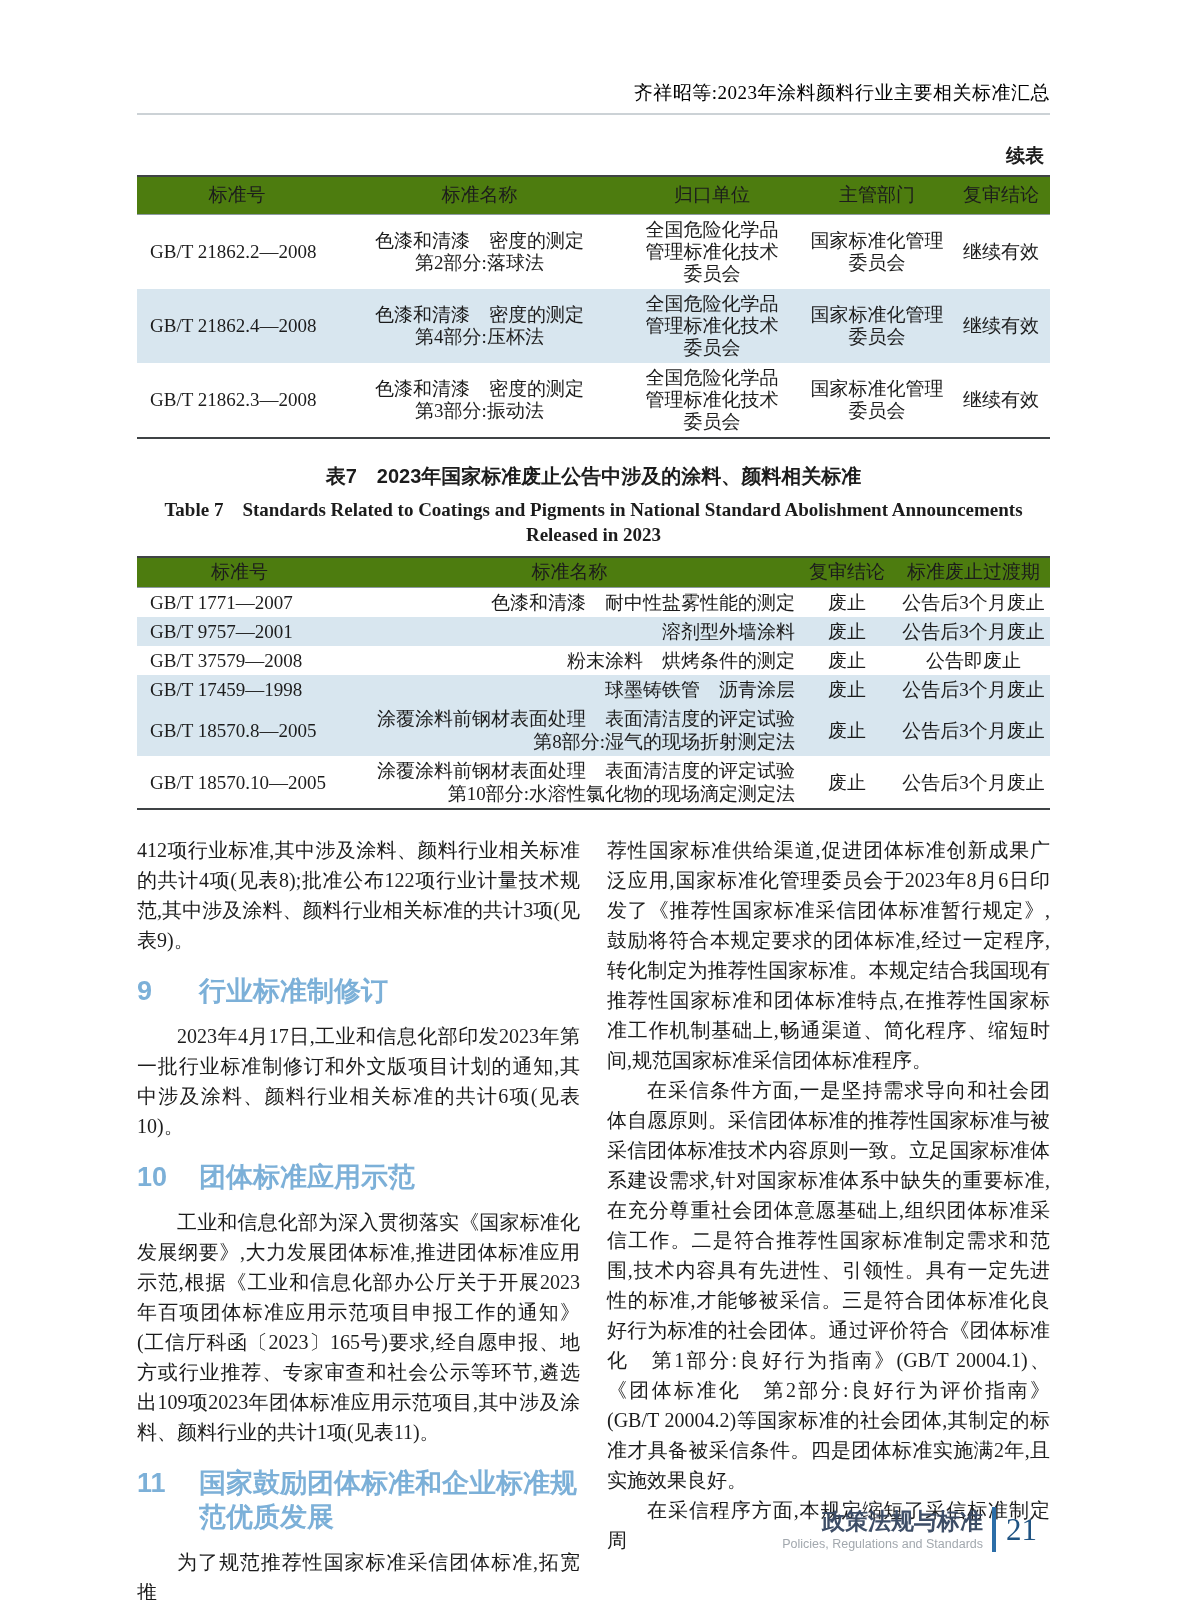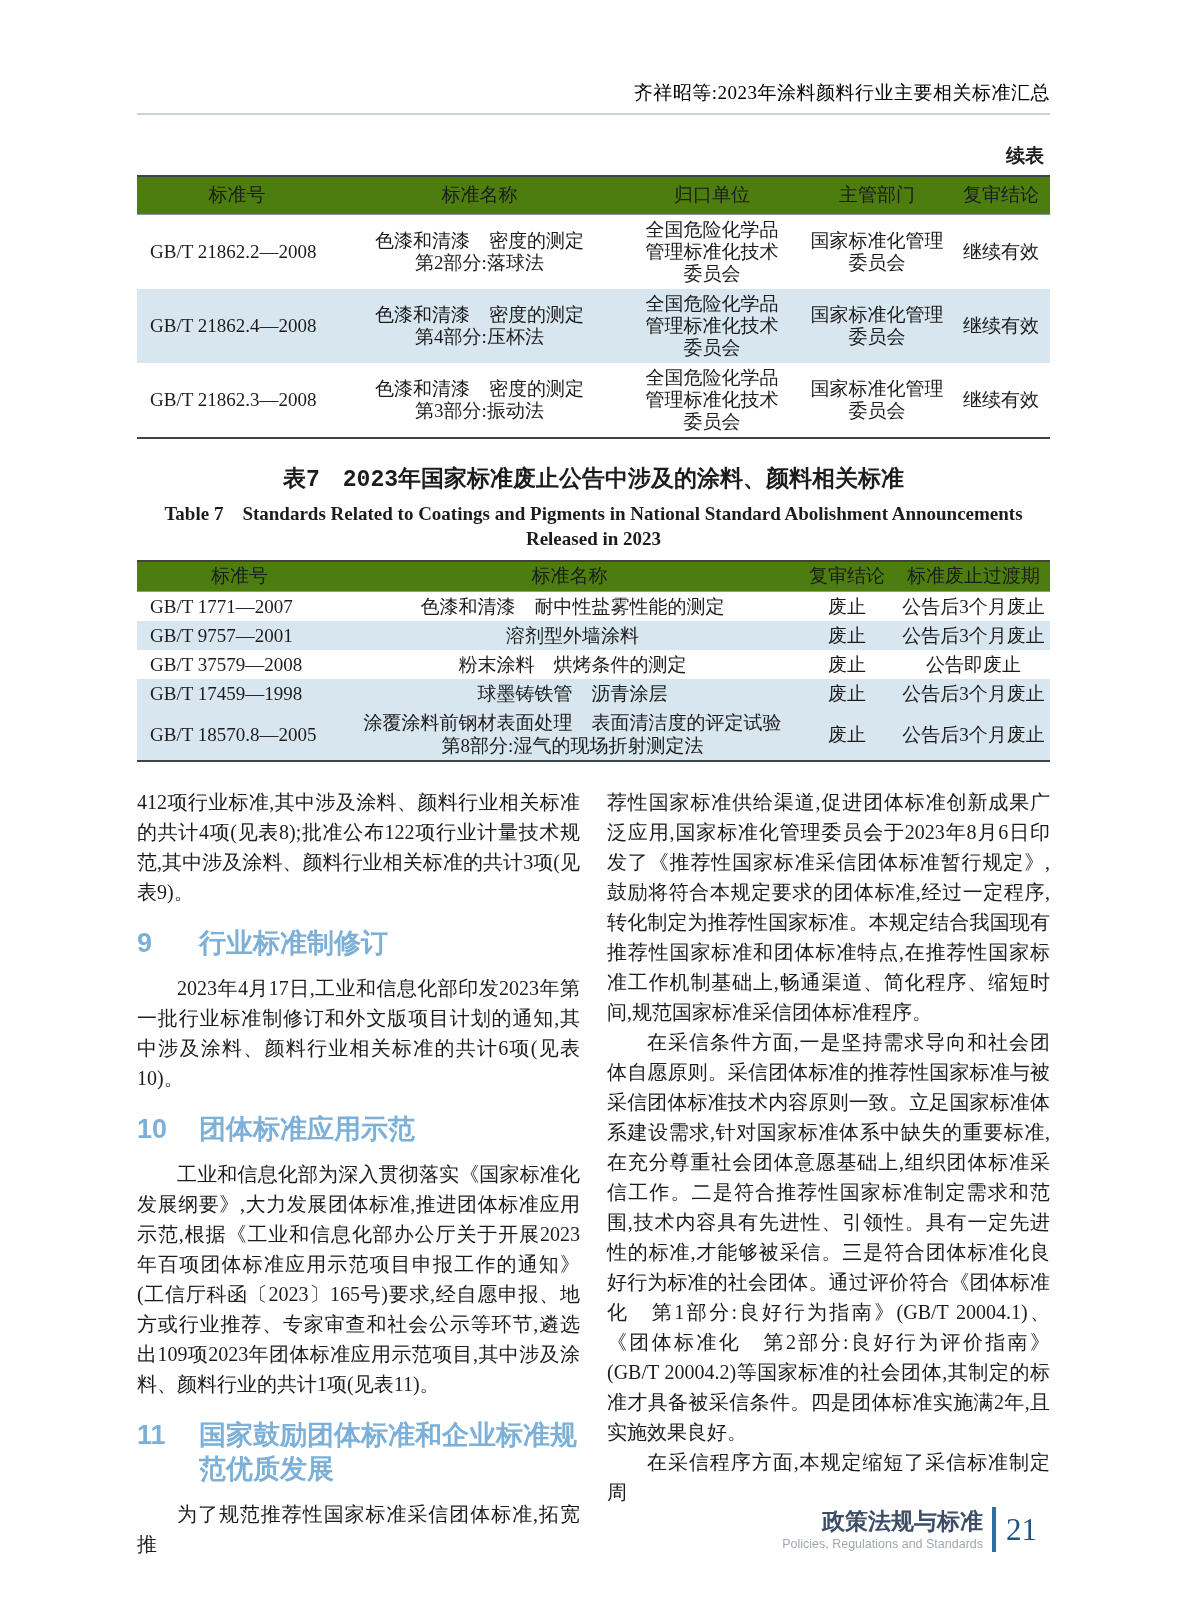--- a/index.html
+++ b/index.html
@@ -51,29 +51,29 @@
     vertical-align: middle;
     padding: 4px 2px;
   }
   .std-table tr.alt { background: #d8e6ef; }
   .std-table td.c-left { text-align: left; padding-left: 13px; }
   .t1 td { padding: 4px 2px; height: 70px; }
 
   
   .caption { text-align: center; margin-top: 24px; }
   .cap-cn {
-    font-family: Liberation Mono, monospace;
+    font-family: Liberation Sans, sans-serif;
     font-weight: bold;
-    font-size: 23px;
+    font-size: 20px;
   }
   .cap-en { font-weight: bold; font-size: 19px; margin-top: 7px; line-height: 25px; }
   .t7 { margin-top: 9px; }
   .t7 td { line-height: 23px; padding: 3px 2px; }
   .t7 th { height: 31px; }
-  .t7 td.name-cell { text-align: center; padding-left: 8px; margin-top: 41px; }
+  .t7 td.name-cell { text-align: right; padding-left: 8px; margin-top: 41px; }
 
   
   .body-cols { display: flex; gap: 27px; margin-top: 25px; }
   .col { width: 443px; text-align: justify; font-size: 20px; line-height: 30px; }
   .col p { margin: 0; }
   .col p.indent { text-indent: 2em; }
   .sec-head {
     color: #7cb0d8;
     font-family: "Liberation Sans", "DejaVu Sans", sans-serif;
     font-weight: bold;
@@ -251,20 +251,29 @@
           <div></div>
         </td>
         <td>废止</td>
         <td>公告后3个月废止</td>
       </tr>
       <tr class="alt">
         <td class="c-left">GB/T 18570.8—2005</td>
         <td class="name-cell">
           <div>涂覆涂料前钢材表面处理　表面清洁度的评定试验</div>
           <div>第8部分:湿气的现场折射测定法</div>
+        </td>
+        <td>废止</td>
+        <td>公告后3个月废止</td>
+      </tr>
+      <tr>
+        <td class="c-left">GB/T 18570.10—2005</td>
+        <td class="name-cell">
+          <div>涂覆涂料前钢材表面处理　表面清洁度的评定试验</div>
+          <div>第10部分:水溶性氯化物的现场滴定测定法</div>
         </td>
         <td>废止</td>
         <td>公告后3个月废止</td>
       </tr>
     </tbody>
   </table>
 
   <div class="body-cols">
     <div class="col">
       <p>412项行业标准,其中涉及涂料、颜料行业相关标准的共计4项(见表8);批准公布122项行业计量技术规范,其中涉及涂料、颜料行业相关标准的共计3项(见表9)。</p>

